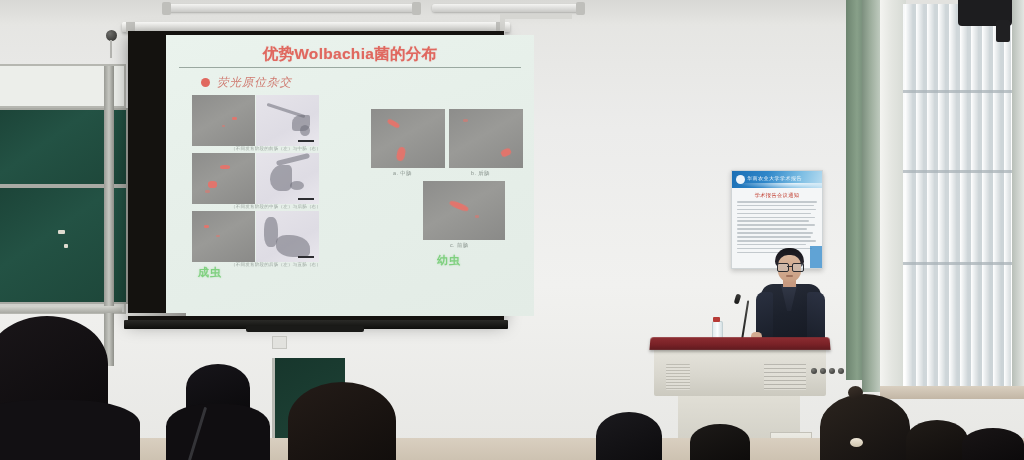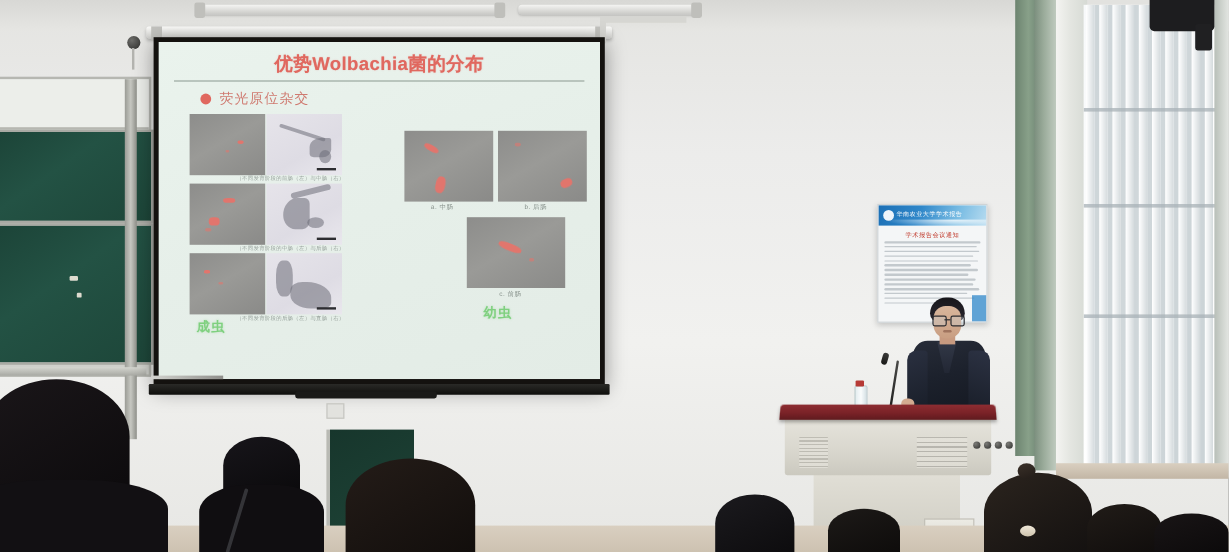--- a/index.html
+++ b/index.html
@@ -85,21 +85,21 @@
   .screen-knob-cord{
     position:absolute;left:110px;top:40px;width:2px;height:18px;background:#b4b4b0;
   }
   .screen-outer{
     position:absolute;left:128px;top:31px;width:376px;height:289px;
     background:#14120f;padding:4px;box-sizing:border-box;
     box-shadow:0 5px 16px rgba(0,0,0,.4);
   }
   .screen-inner{
     position:relative;width:100%;height:100%;
-    background:#000000;overflow:hidden;
+    background:#3b82f6;overflow:hidden;margin-left:34px;
   }
   .screen-bar{
     position:absolute;left:124px;top:320px;width:384px;height:9px;
     background:linear-gradient(180deg,#2a2a27,#0e0e0c);border-radius:1px;
   }
   .screen-weight{
     position:absolute;left:246px;top:326px;width:118px;height:6px;background:#1a1a18;border-radius:2px;
   }
   .screen-rod{
     position:absolute;left:126px;top:313px;width:60px;height:3px;
@@ -116,21 +116,21 @@
     background:linear-gradient(160deg,#eaf3ed 0%,#e6efe9 50%,#e3ece6 100%);
   }
   .slide-title{
     text-align:center;color:#e0685f;font-weight:bold;
     font-size:15.5px;letter-spacing:.3px;line-height:1.1;
     margin-top:4px;text-shadow:0 0 1px rgba(224,104,95,.5);
   }
   .slide-rule{
     margin:5px 4px 0 4px;height:1px;background:#9aa8a0;
   }
-  .bullet-row{display:flex;align-items:center;gap:7px;margin:7px 0 0 26px;}
+  .bullet-row{display:flex;align-items:center;gap:7px;margin:7px 0 0 26px;font-style:italic;}
   .bullet-dot{width:9px;height:9px;border-radius:50%;background:#e0685f;flex:none;}
   .bullet-text{color:#cf7a70;font-size:11.5px;letter-spacing:1px;}
 
   .panels{position:relative;height:188px;margin-top:3px;}
 
   .mg{position:absolute;overflow:hidden;}
   .mg-fluo{
     background:linear-gradient(150deg,#8d8d8b 0%,#9a9a97 45%,#8a8a88 100%);
   }
   .mg-bf{

